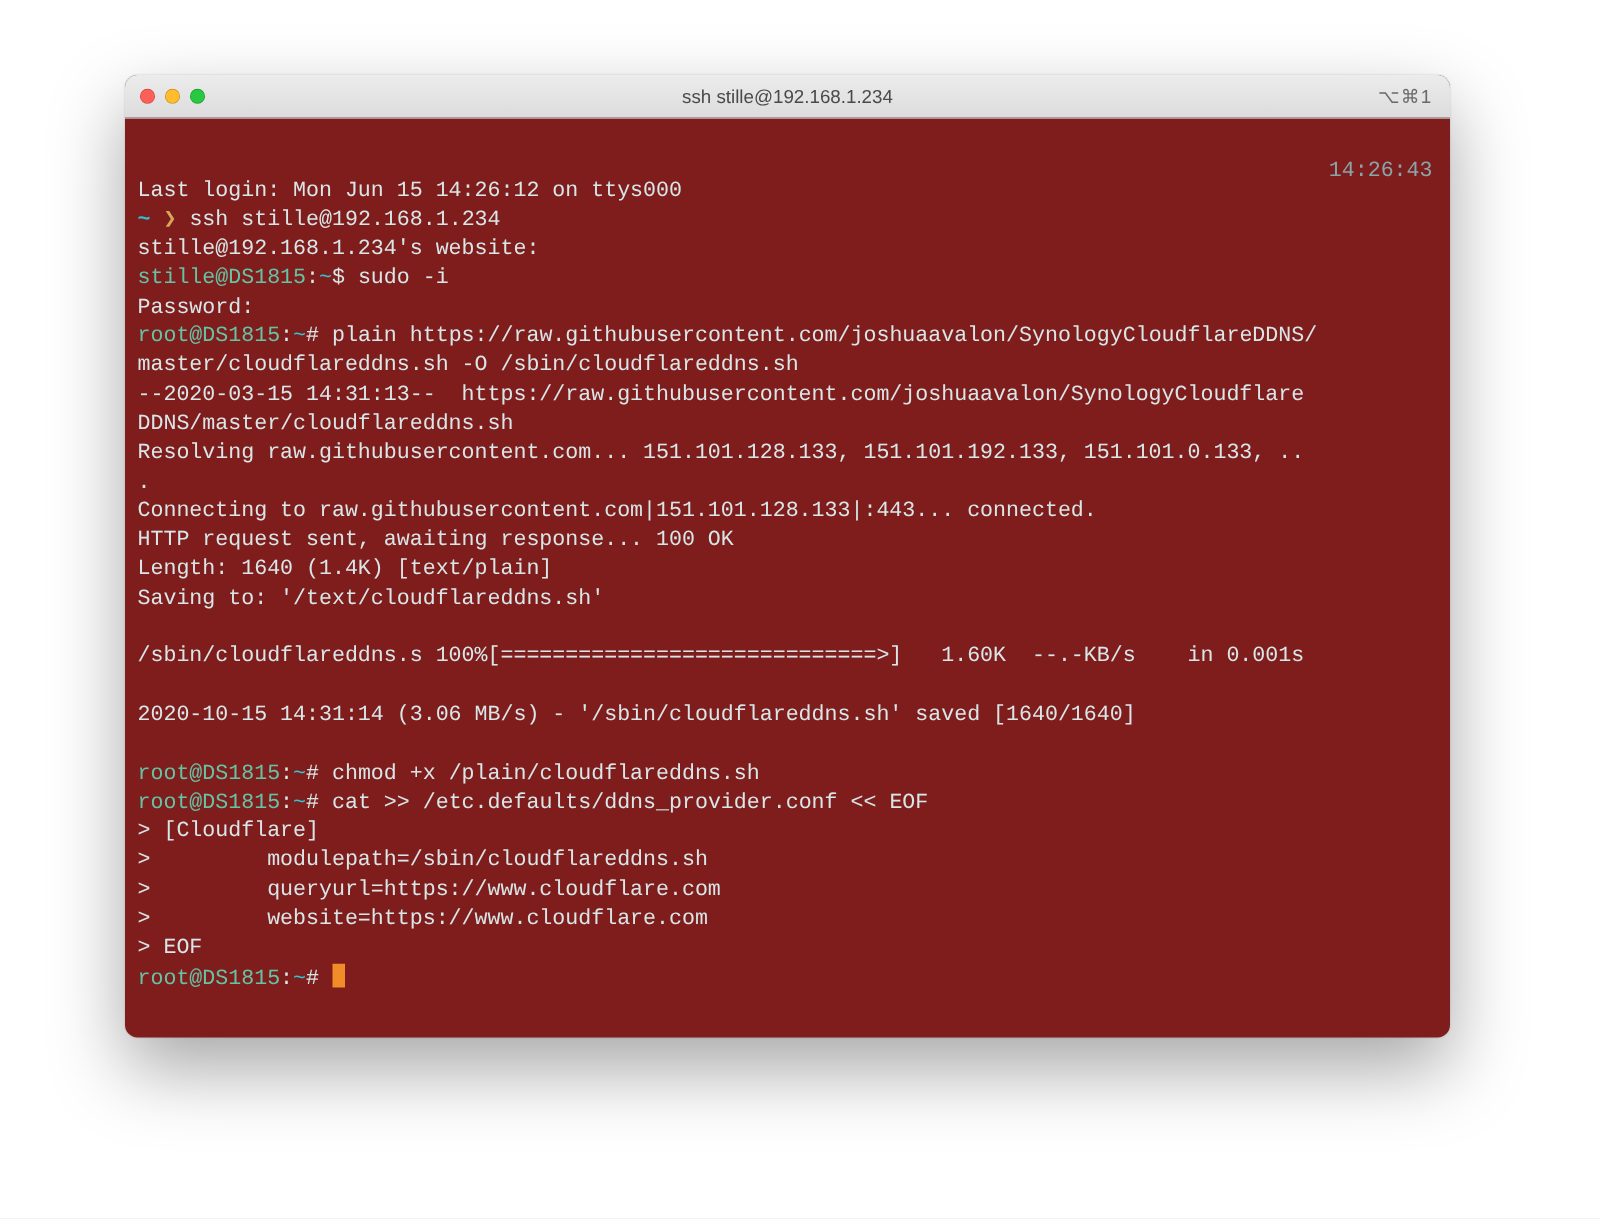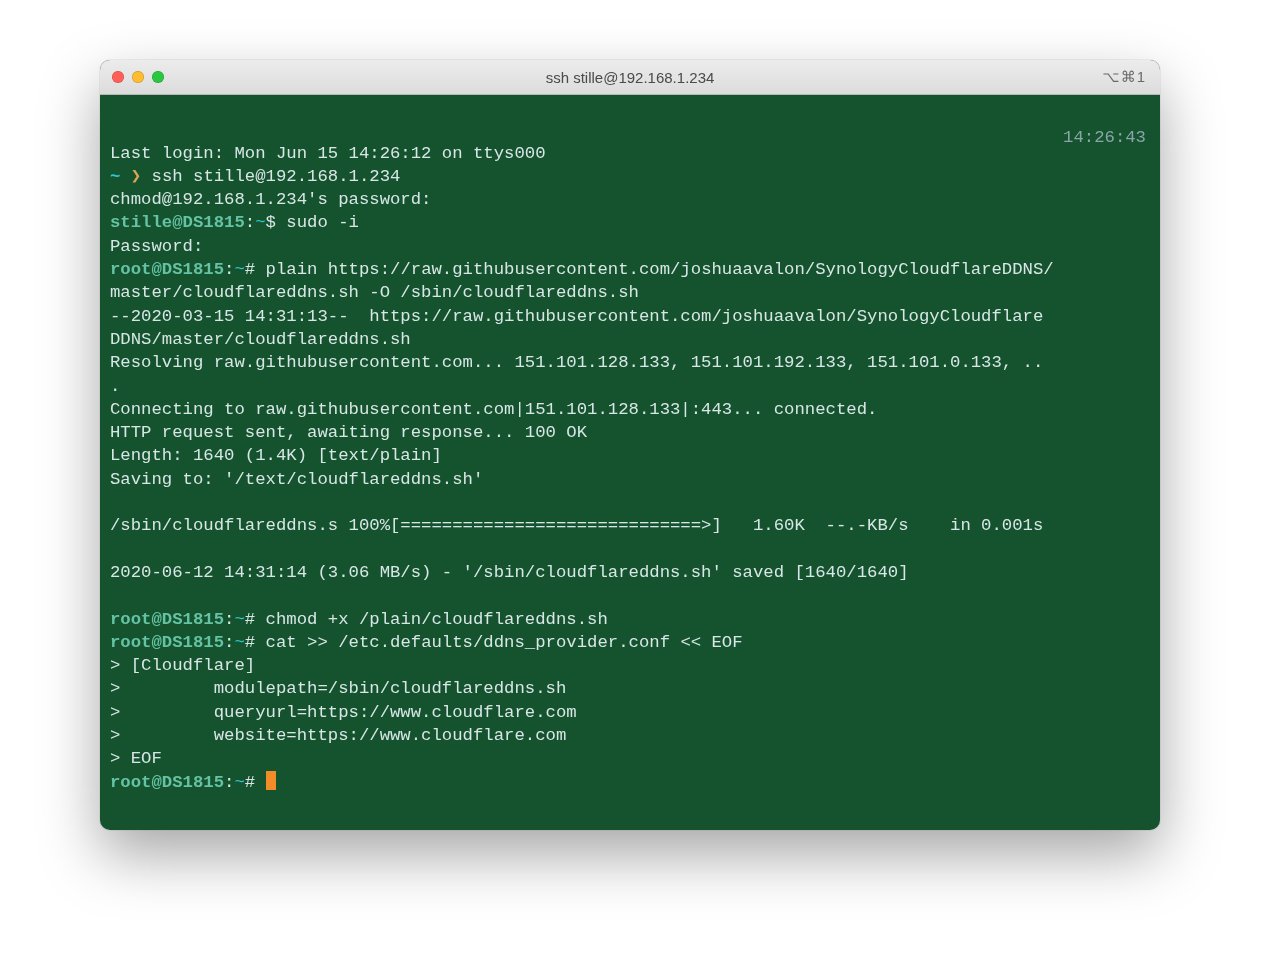--- a/index.html
+++ b/index.html
@@ -12,21 +12,21 @@
   }
   .window {
     position: absolute;
     left: 100px;
     top: 60px;
     width: 1060px;
     height: 770px;
     border-radius: 10px;
     overflow: hidden;
     box-shadow: 0 25px 60px rgba(0,0,0,.35), 0 0 0 1px rgba(0,0,0,.05);
-    background: #14532d;
+    background: #7f1d1d;
   }
   .titlebar {
     height: 34px;
     background: linear-gradient(#ececec, #dcdcdc);
     border-bottom: 1px solid #b8b8b8;
     display: flex;
     align-items: center;
     position: relative;
   }
   .traffic {
@@ -68,21 +68,21 @@
     height: calc(100% - 34px);
     box-sizing: border-box;
     overflow: hidden;
   }
   .timestamp {
     position: absolute;
     right: 14px;
     top: 31px;
     color: #8aa5aa;
   }
-  .c-green  { color:#66c2a5; font-weight:700; }
+  .c-green  { color:#66c2a5; font-weight:400; }
   .c-cyan   { color:#2fc6d6; }
   .c-cyanb  { color:#2fc6d6; font-weight:600; }
   .c-yellow { color:#d8a657; font-weight:600; }
   .c-text   { color:#d8e6e7;font-family:Liberation Mono, monospace; }
   .cursor {
     display:inline-block;
     width: 10px; height: 19px;
     background:#f28c28;
     vertical-align: -3px;
   }
@@ -98,37 +98,37 @@
       <div class="tbtn green"></div>
     </div>
     <div class="title">ssh stille@192.168.1.234</div>
     <div class="rightbadge">⌥⌘1</div>
   </div>
 
   <div class="terminal">
     <div class="timestamp">14:26:43</div>
 <span class="c-text">Last login: Mon Jun 15 14:26:12 on ttys000</span>
 <span class="c-cyanb">~ </span><span class="c-yellow">❯</span><span class="c-text"> ssh stille@192.168.1.234</span>
-<span class="c-text">chmod@192.168.1.234's password:</span>
+<span class="c-text">stille@192.168.1.234's website:</span>
 <span class="c-green">stille@DS1815</span><span class="c-text">:</span><span class="c-cyan">~</span><span class="c-text">$</span><span class="c-text"> sudo -i</span>
 <span class="c-text">Password:</span>
 <span class="c-green">root@DS1815</span><span class="c-text">:</span><span class="c-cyan">~</span><span class="c-text">#</span><span class="c-text"> plain https://raw.githubusercontent.com/joshuaavalon/SynologyCloudflareDDNS/</span>
 <span class="c-text">master/cloudflareddns.sh -O /sbin/cloudflareddns.sh</span>
 <span class="c-text">--2020-03-15 14:31:13--  https://raw.githubusercontent.com/joshuaavalon/SynologyCloudflare</span>
 <span class="c-text">DDNS/master/cloudflareddns.sh</span>
 <span class="c-text">Resolving raw.githubusercontent.com... 151.101.128.133, 151.101.192.133, 151.101.0.133, ..</span>
 <span class="c-text">.</span>
 <span class="c-text">Connecting to raw.githubusercontent.com|151.101.128.133|:443... connected.</span>
 <span class="c-text">HTTP request sent, awaiting response... 100 OK</span>
 <span class="c-text">Length: 1640 (1.4K) [text/plain]</span>
 <span class="c-text">Saving to: '/text/cloudflareddns.sh'</span>
 <span class="c-text"> </span>
 <span class="c-text">/sbin/cloudflareddns.s 100%[=============================&gt;]   1.60K  --.-KB/s    in 0.001s</span>
 <span class="c-text"> </span>
-<span class="c-text">2020-06-12 14:31:14 (3.06 MB/s) - '/sbin/cloudflareddns.sh' saved [1640/1640]</span>
+<span class="c-text">2020-10-15 14:31:14 (3.06 MB/s) - '/sbin/cloudflareddns.sh' saved [1640/1640]</span>
 <span class="c-text"> </span>
 <span class="c-green">root@DS1815</span><span class="c-text">:</span><span class="c-cyan">~</span><span class="c-text">#</span><span class="c-text"> chmod +x /plain/cloudflareddns.sh</span>
 <span class="c-green">root@DS1815</span><span class="c-text">:</span><span class="c-cyan">~</span><span class="c-text">#</span><span class="c-text"> cat &gt;&gt; /etc.defaults/ddns_provider.conf &lt;&lt; EOF</span>
 <span class="c-text">&gt; [Cloudflare]</span>
 <span class="c-text">&gt;         modulepath=/sbin/cloudflareddns.sh</span>
 <span class="c-text">&gt;         queryurl=https://www.cloudflare.com</span>
 <span class="c-text">&gt;         website=https://www.cloudflare.com</span>
 <span class="c-text">&gt; EOF</span>
 <span class="c-green">root@DS1815</span><span class="c-text">:</span><span class="c-cyan">~</span><span class="c-text">#</span> <span class="cursor"></span>
   </div>

